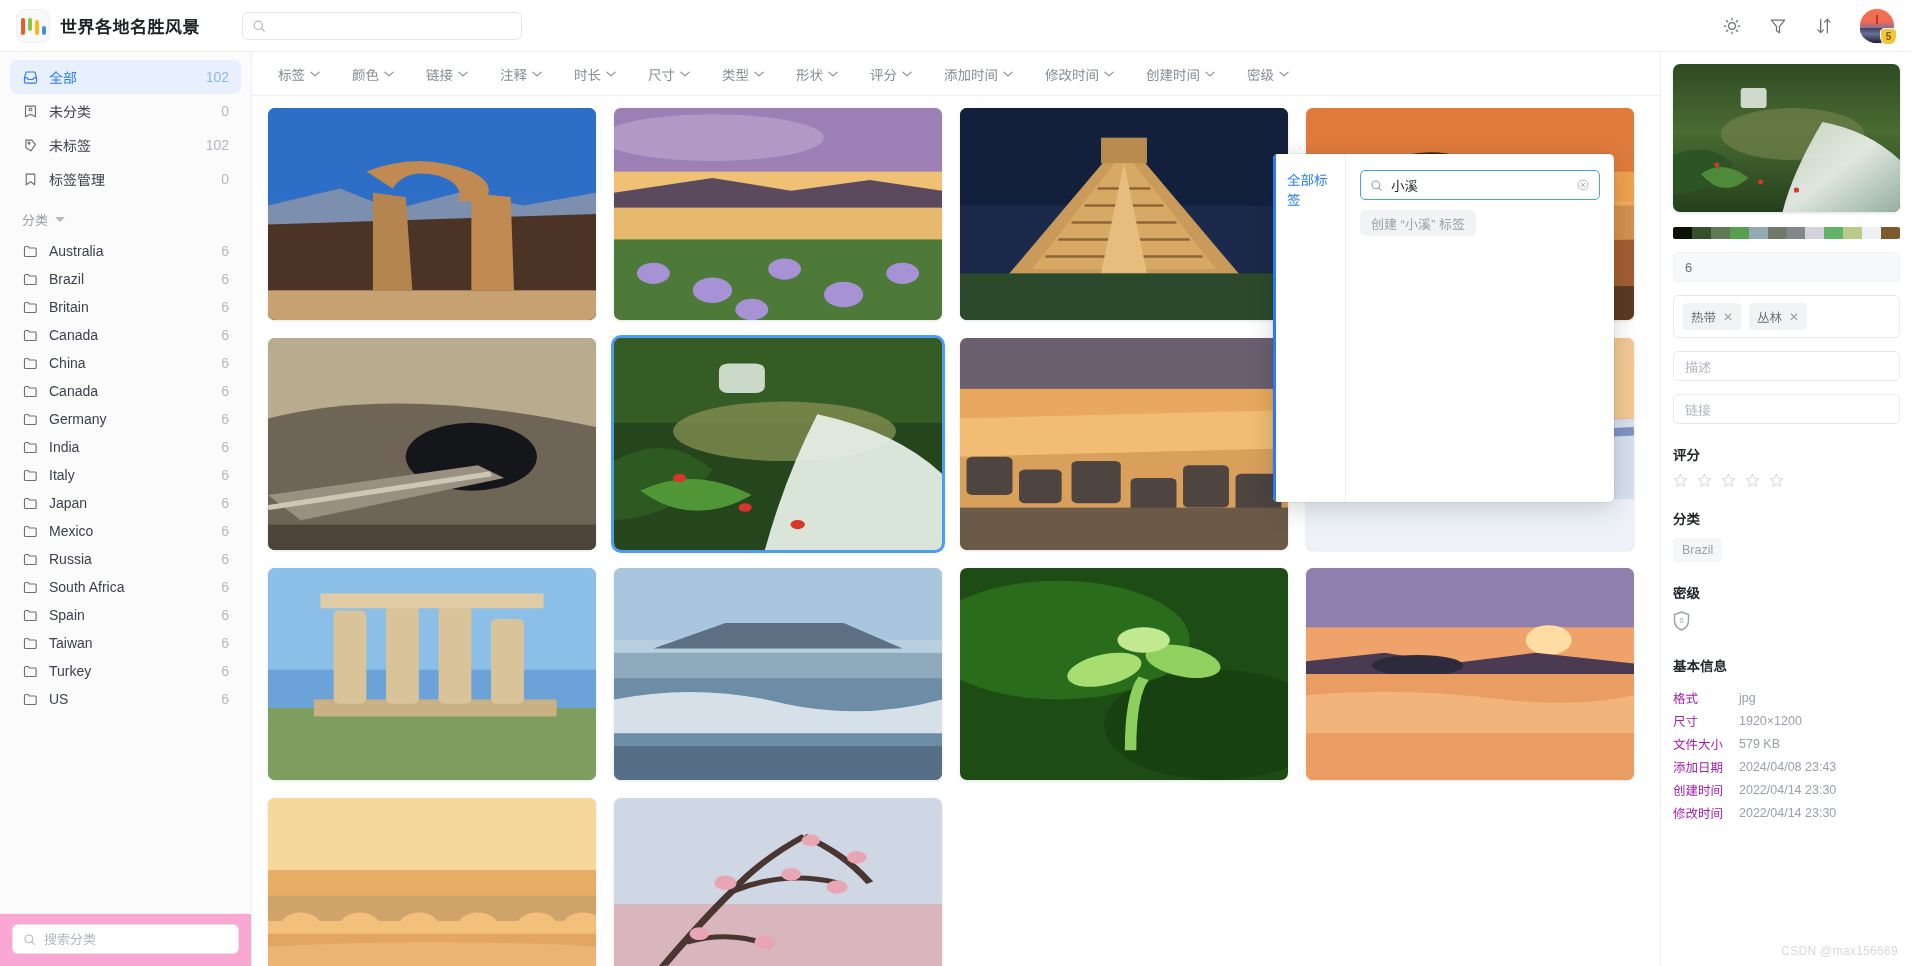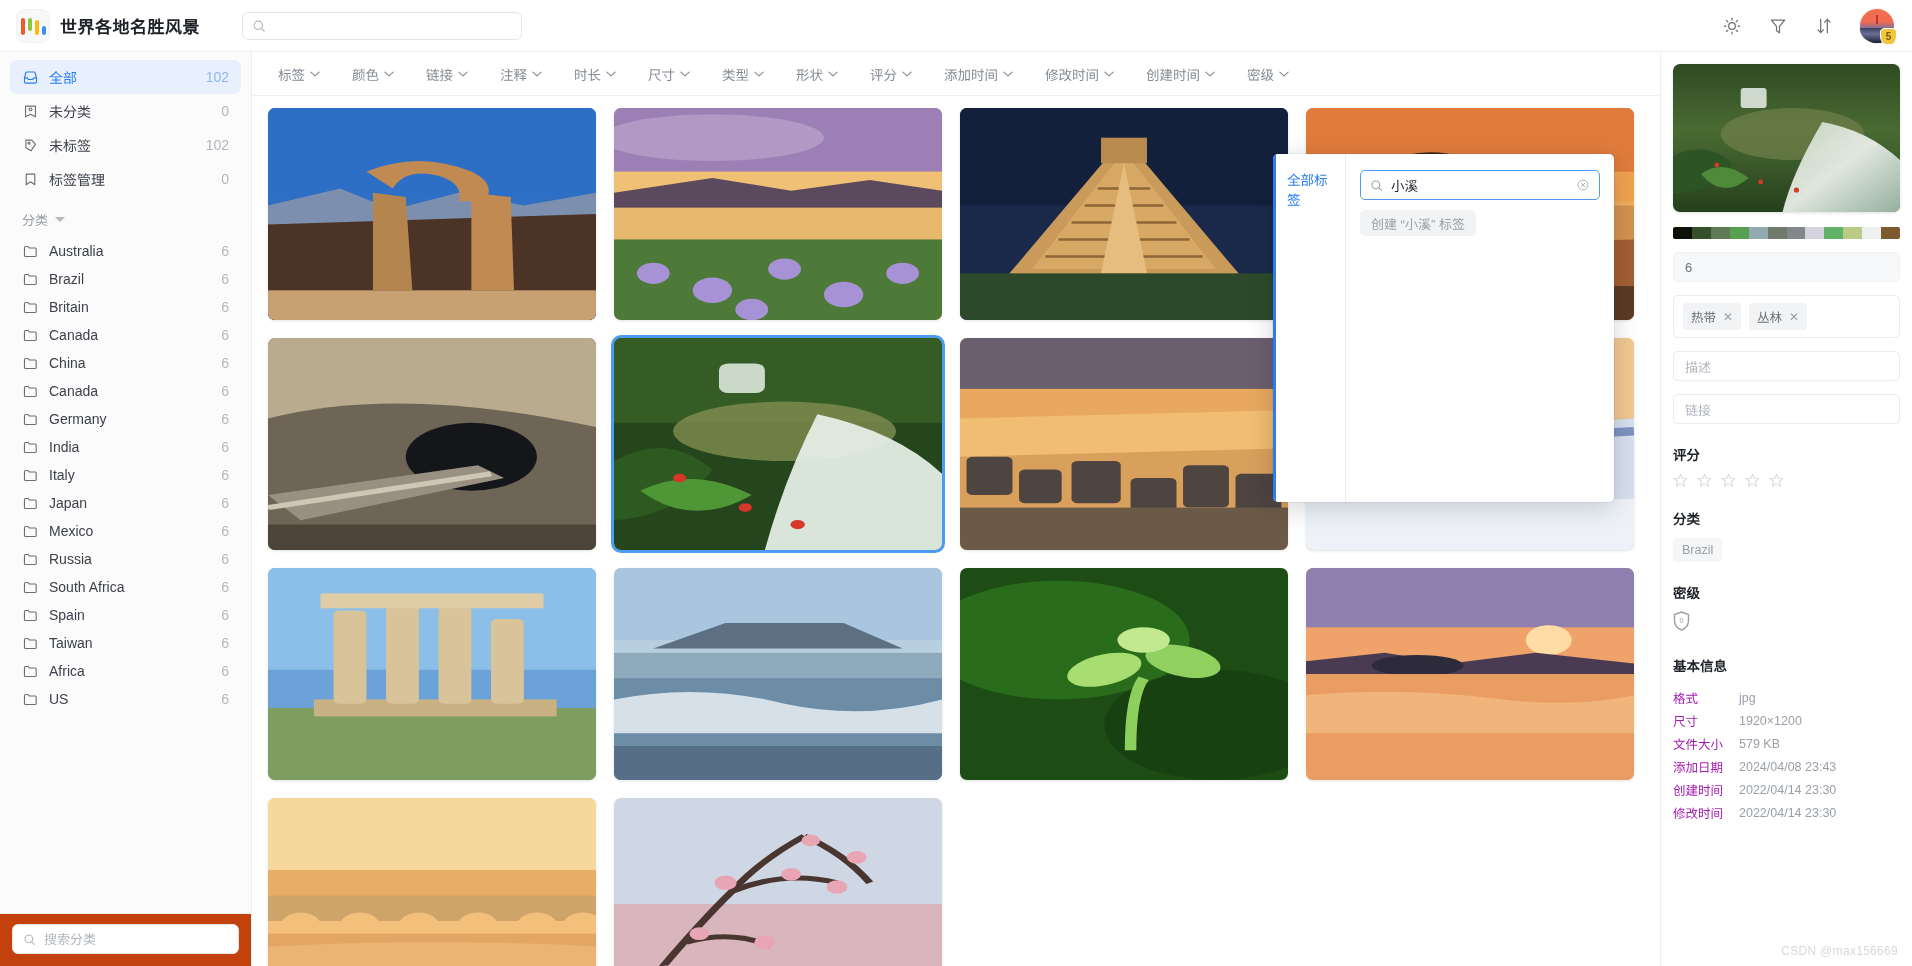--- a/index.html
+++ b/index.html
@@ -105,21 +105,21 @@
     padding: 14px 12px 8px 12px;
     font-size: 13px; color: #9aa0a7;
     cursor: pointer;
   }
   .caret { width:0; height:0; border-left: 5px solid transparent; border-right:5px solid transparent;
            border-top: 5.5px solid #b6bac0; }
   .sb-folder { height: 28px; }
   .sb-search {
     padding: 10px 12px 12px 12px;
     border-top: 1px solid #f0f1f3;
-    background: #c2410c;
+    background: #f9a8d4;
   }
   .sb-search .box {
     height: 30px; border: 1px solid #e3e5e8; border-radius: 6px;
     display:flex; align-items:center; gap: 8px; padding: 0 10px; background: #fff;
   }
   .sb-search input {
     border:none; outline:none; background:transparent; flex:1;
     font-size: 13px; color:#1f2329; font-family: inherit;
   }
   .sb-search input::placeholder { color:#b2b6bd; }
@@ -421,21 +421,21 @@
      <svg class="ic" viewBox="0 0 24 24" fill="none" stroke="currentColor" stroke-width="1.6" stroke-linejoin="round">
                 <path d="M3.5 6.5a1.5 1.5 0 011.5-1.5h3.6l1.9 2.1h8A1.5 1.5 0 0120 8.6v8.9a1.5 1.5 0 01-1.5 1.5H5a1.5 1.5 0 01-1.5-1.5z"></path>
               </svg>
      <span class="lbl">Taiwan</span>
      <span class="cnt">6</span>
    </div>
             <div class="sb-item sb-folder">
      <svg class="ic" viewBox="0 0 24 24" fill="none" stroke="currentColor" stroke-width="1.6" stroke-linejoin="round">
                 <path d="M3.5 6.5a1.5 1.5 0 011.5-1.5h3.6l1.9 2.1h8A1.5 1.5 0 0120 8.6v8.9a1.5 1.5 0 01-1.5 1.5H5a1.5 1.5 0 01-1.5-1.5z"></path>
               </svg>
-     <span class="lbl">Africa</span>
+     <span class="lbl">Turkey</span>
      <span class="cnt">6</span>
    </div>
             <div class="sb-item sb-folder">
      <svg class="ic" viewBox="0 0 24 24" fill="none" stroke="currentColor" stroke-width="1.6" stroke-linejoin="round">
                 <path d="M3.5 6.5a1.5 1.5 0 011.5-1.5h3.6l1.9 2.1h8A1.5 1.5 0 0120 8.6v8.9a1.5 1.5 0 01-1.5 1.5H5a1.5 1.5 0 01-1.5-1.5z"></path>
               </svg>
      <span class="lbl">US</span>
      <span class="cnt">6</span>
    </div>
           </div>

